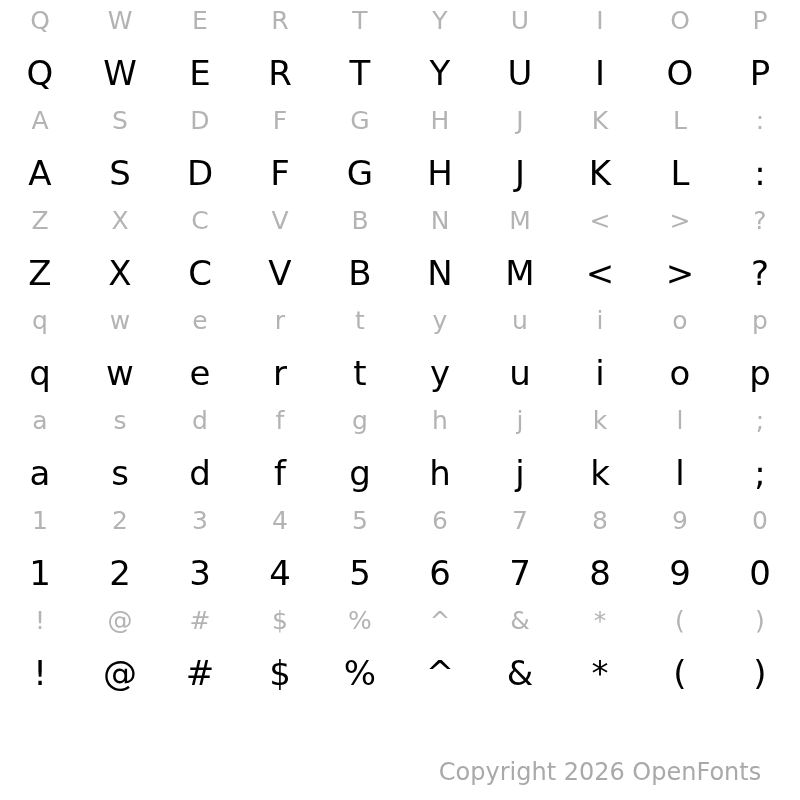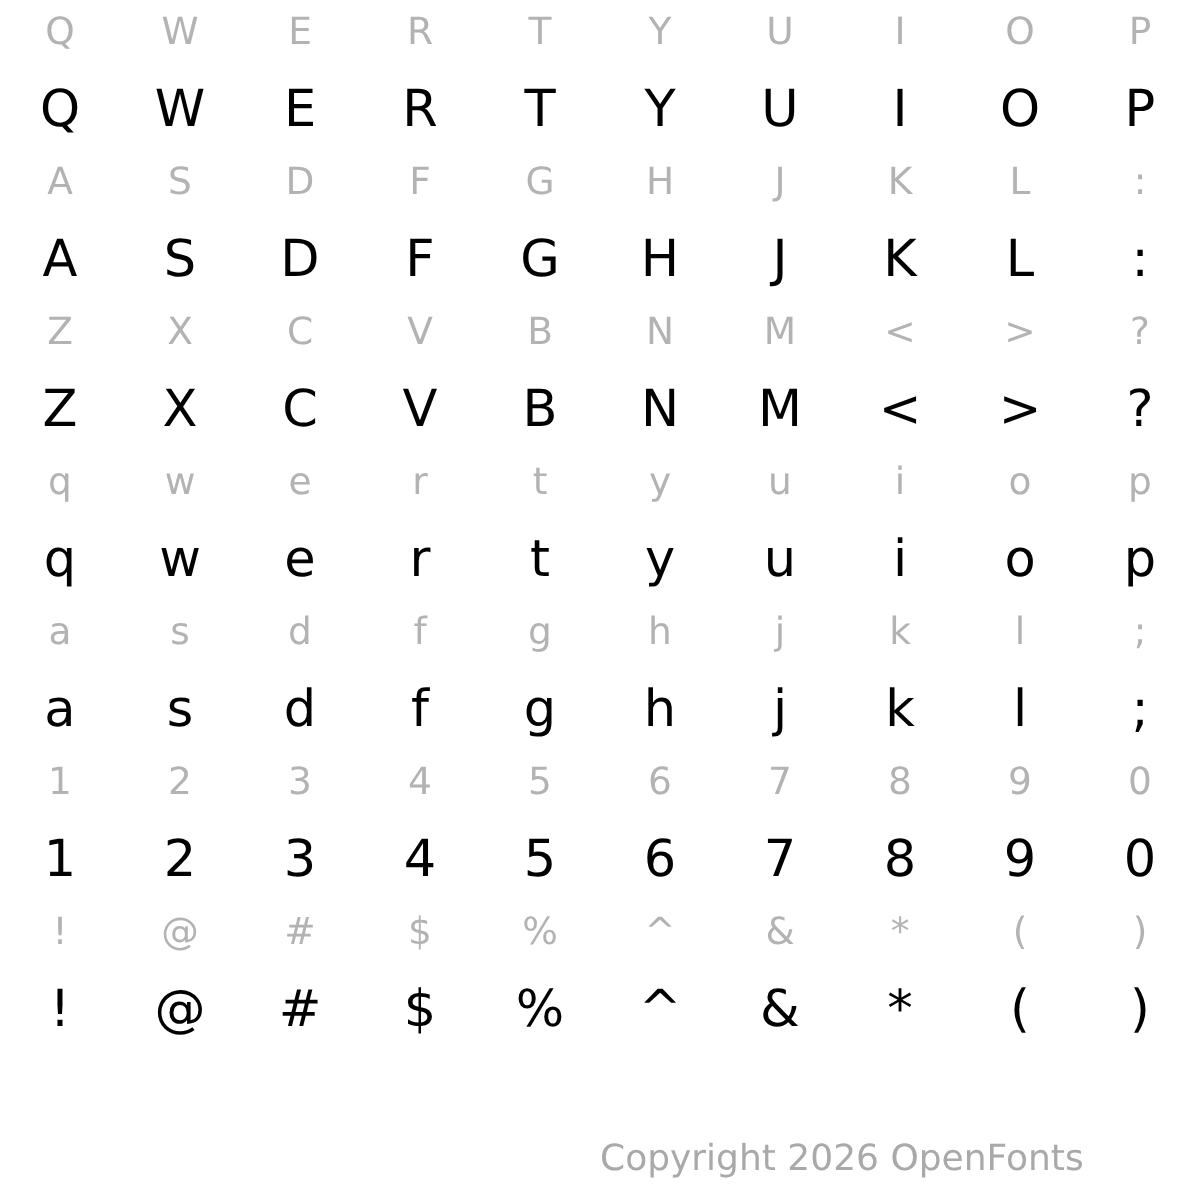--- a/index.html
+++ b/index.html
@@ -53,20 +53,21 @@
     display: flex;
     align-items: center;
     justify-content: center;
     white-space: pre;
   }
   .copyright {
     position: absolute;
     top: 756px;
     left: 400px;
     width: 400px;
+    text-align: center;
     font-size: 24px;
     line-height: 32px;
     color: var(--copyright-color);
   }
 </style>
 </head>
 <body>
 
 <div class="sheet">
   <div class="grid" id="grid">

